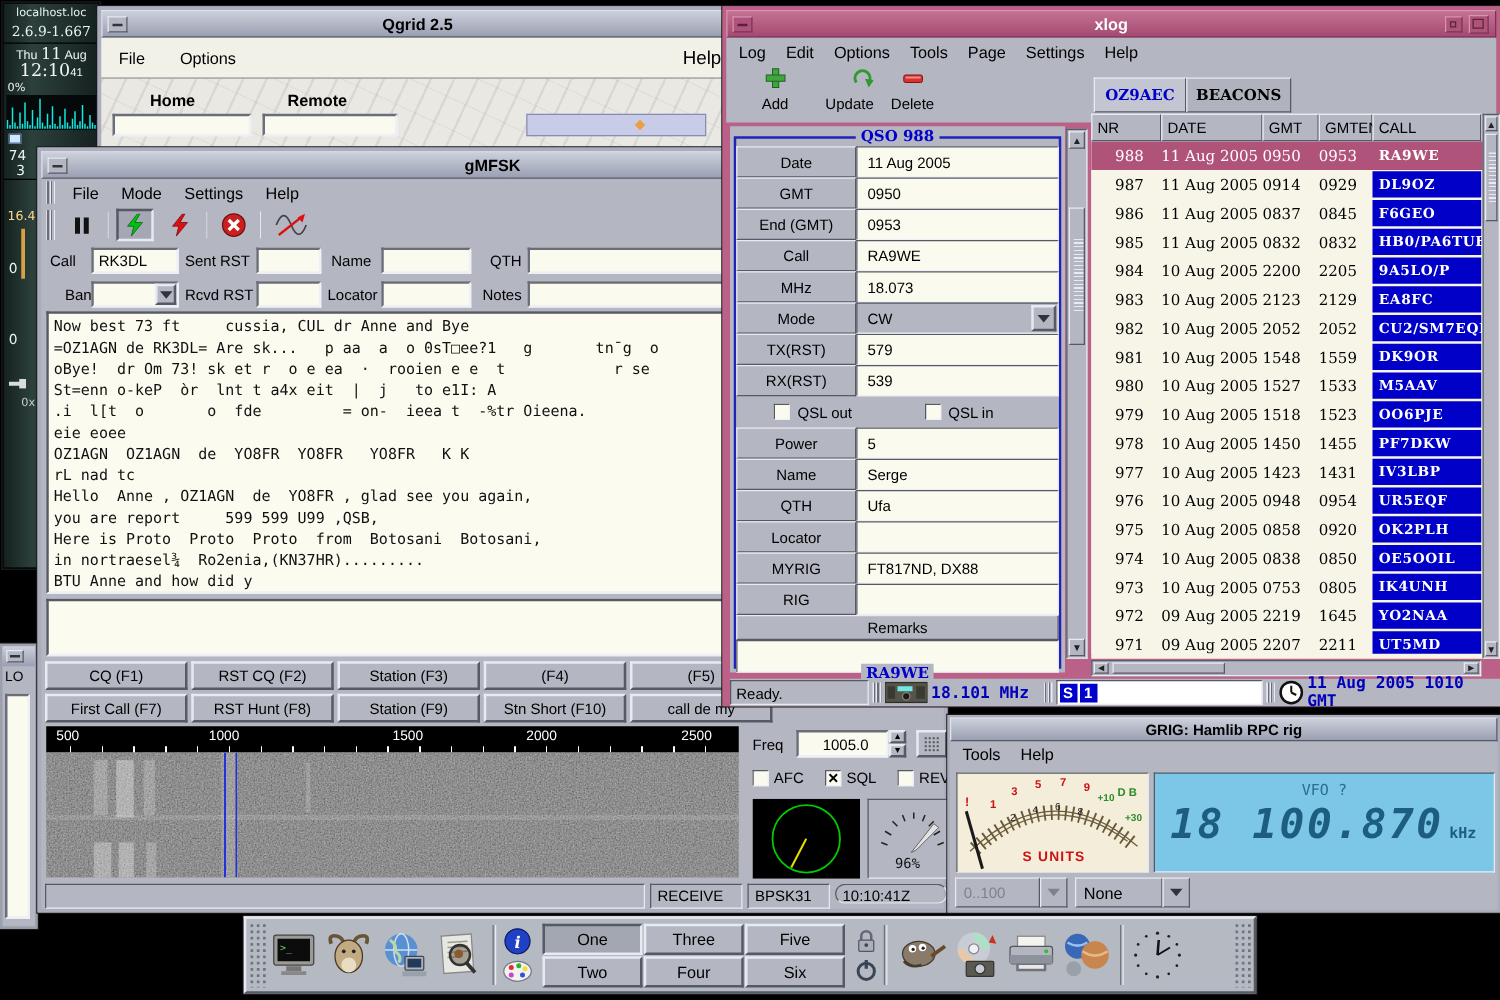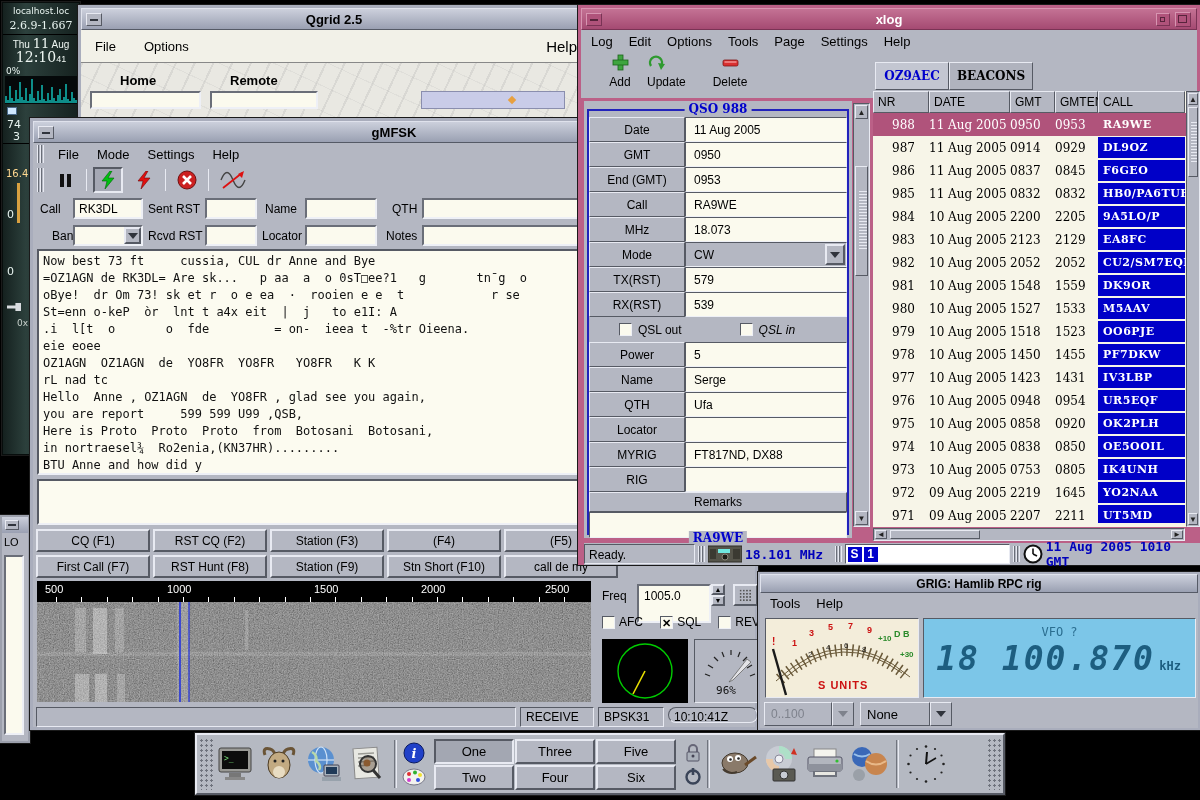--- a/index.html
+++ b/index.html
@@ -262,21 +262,21 @@
           <rect x="80" y="72" width="8" height="28" opacity="0.22"></rect>
           <rect x="0" y="50" width="554" height="4" opacity="0.12"></rect>
           <rect x="140" y="0" width="12" height="100" opacity="0.16"></rect>
           <rect x="208" y="8" width="3" height="40" opacity="0.18"></rect>
         </g>
         <line x1="143" y1="0" x2="143" y2="100" stroke="#2233dd" stroke-width="1.6"></line>
         <line x1="152" y1="0" x2="152" y2="100" stroke="#2233dd" stroke-width="1.2"></line>
       </svg>
 
       <span class="lbl abs" style="left:566px;top:8px;">Freq</span>
-      <div class="entry abs" style="left:601px;top:3px;width:74px;height:39px;font-size:12px;padding:3px 0 0 5px;">1005.0</div>
+      <div class="entry abs" style="left:601px;top:3px;width:74px;height:22px;font-size:12px;padding:3px 0 0 5px;text-align:center;">1005.0</div>
       <div class="abs" style="left:675px;top:3px;width:14px;height:22px;">
         <div class="btn" style="width:14px;height:11px;font-size:7px;">▲</div>
         <div class="btn" style="width:14px;height:11px;font-size:7px;">▼</div>
       </div>
       <div class="btn" style="position:absolute;left:697px;top:3px;width:25px;height:22px;">
         <span style="width:13px;height:13px;background-image:radial-gradient(#555 0.9px,transparent 1px);background-size:3.2px 3.2px;"></span>
       </div>
 
       <div class="abs" style="left:566px;top:34px;width:158px;display:flex;justify-content:space-between;">
           <div class="gm-check">
@@ -352,21 +352,21 @@
     </div>
 
     <div class="ui" style="position:relative;height:46px;">
       <div class="abs" style="left:18px;top:2px;width:42px;text-align:center;">
         <svg width="17" height="17">
             <rect x="6" y="1" width="5" height="15" fill="#3fa53f" stroke="#1c641c" stroke-width="0.8"></rect>
             <rect x="1" y="6" width="15" height="5" fill="#3fa53f" stroke="#1c641c" stroke-width="0.8"></rect>
           </svg>
         <div class="lbl">Add</div>
       </div>
-      <div class="abs" style="left:66px;top:2px;width:52px;text-align:left;">
+      <div class="abs" style="left:66px;top:2px;width:52px;text-align:right;">
         <svg width="18" height="17">
           <path d="M4,12 A6,6 0 1 1 14,12" fill="none" stroke="#2f9a2f" stroke-width="2.4"></path>
           <polygon points="14,16 11,9 18,10" fill="#2f9a2f"></polygon>
         </svg>
         <div class="lbl">Update</div>
       </div>
       <div class="abs" style="left:126px;top:2px;width:46px;text-align:center;">
         <svg width="17" height="17">
             <rect x="1" y="6" width="15" height="6" rx="1.5" fill="#d93030" stroke="#801414" stroke-width="0.8"></rect>
             <rect x="2.5" y="7.2" width="12" height="1.6" fill="#f08a8a"></rect>
@@ -429,21 +429,21 @@
             <div class="xf-row">
             <div class="xf-label">RX(RST)</div>
             <div class="xf-input">539</div>
           </div>
           </div>
 
         <div class="xf-row" style="background:#b4b7c2;align-items:center;">
           <span class="check" style="margin-left:30px;"></span>
           <span class="lbl" style="margin-left:6px;">QSL out</span>
           <span class="check" style="margin-left:58px;"></span>
-          <span class="lbl" style="margin-left:6px;font-style:italic;">QSL in</span>
+          <span class="lbl" style="margin-left:6px;">QSL in</span>
         </div>
 
         <div>
             <div class="xf-row">
             <div class="xf-label">Power</div>
             <div class="xf-input">5</div>
           </div>
             <div class="xf-row">
             <div class="xf-label">Name</div>
             <div class="xf-input">Serge</div>

